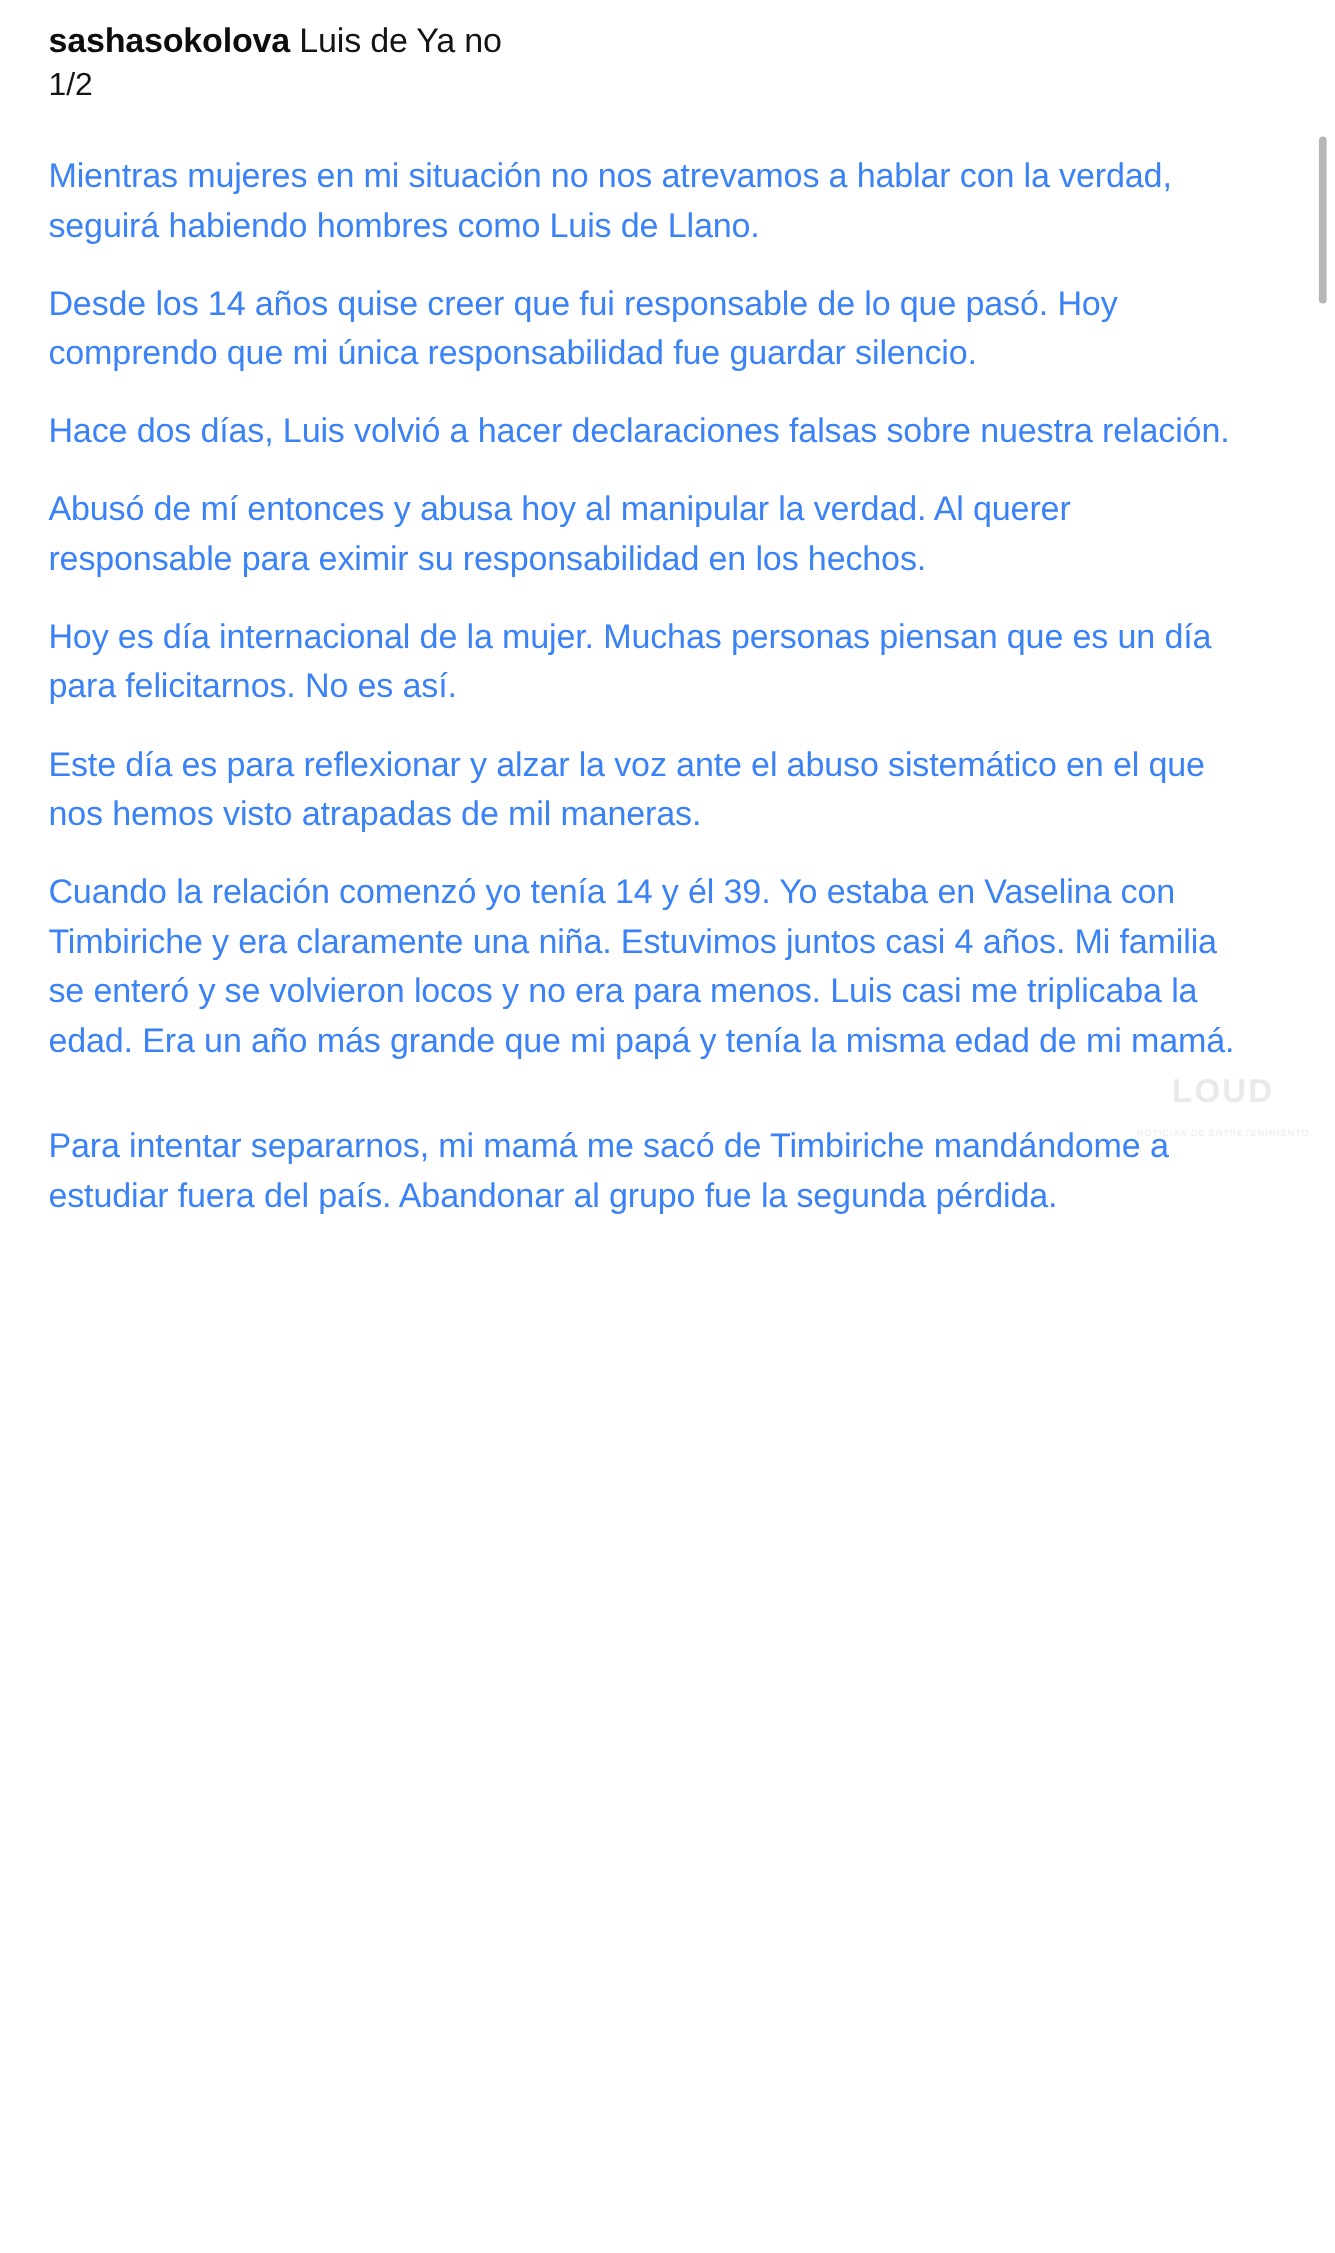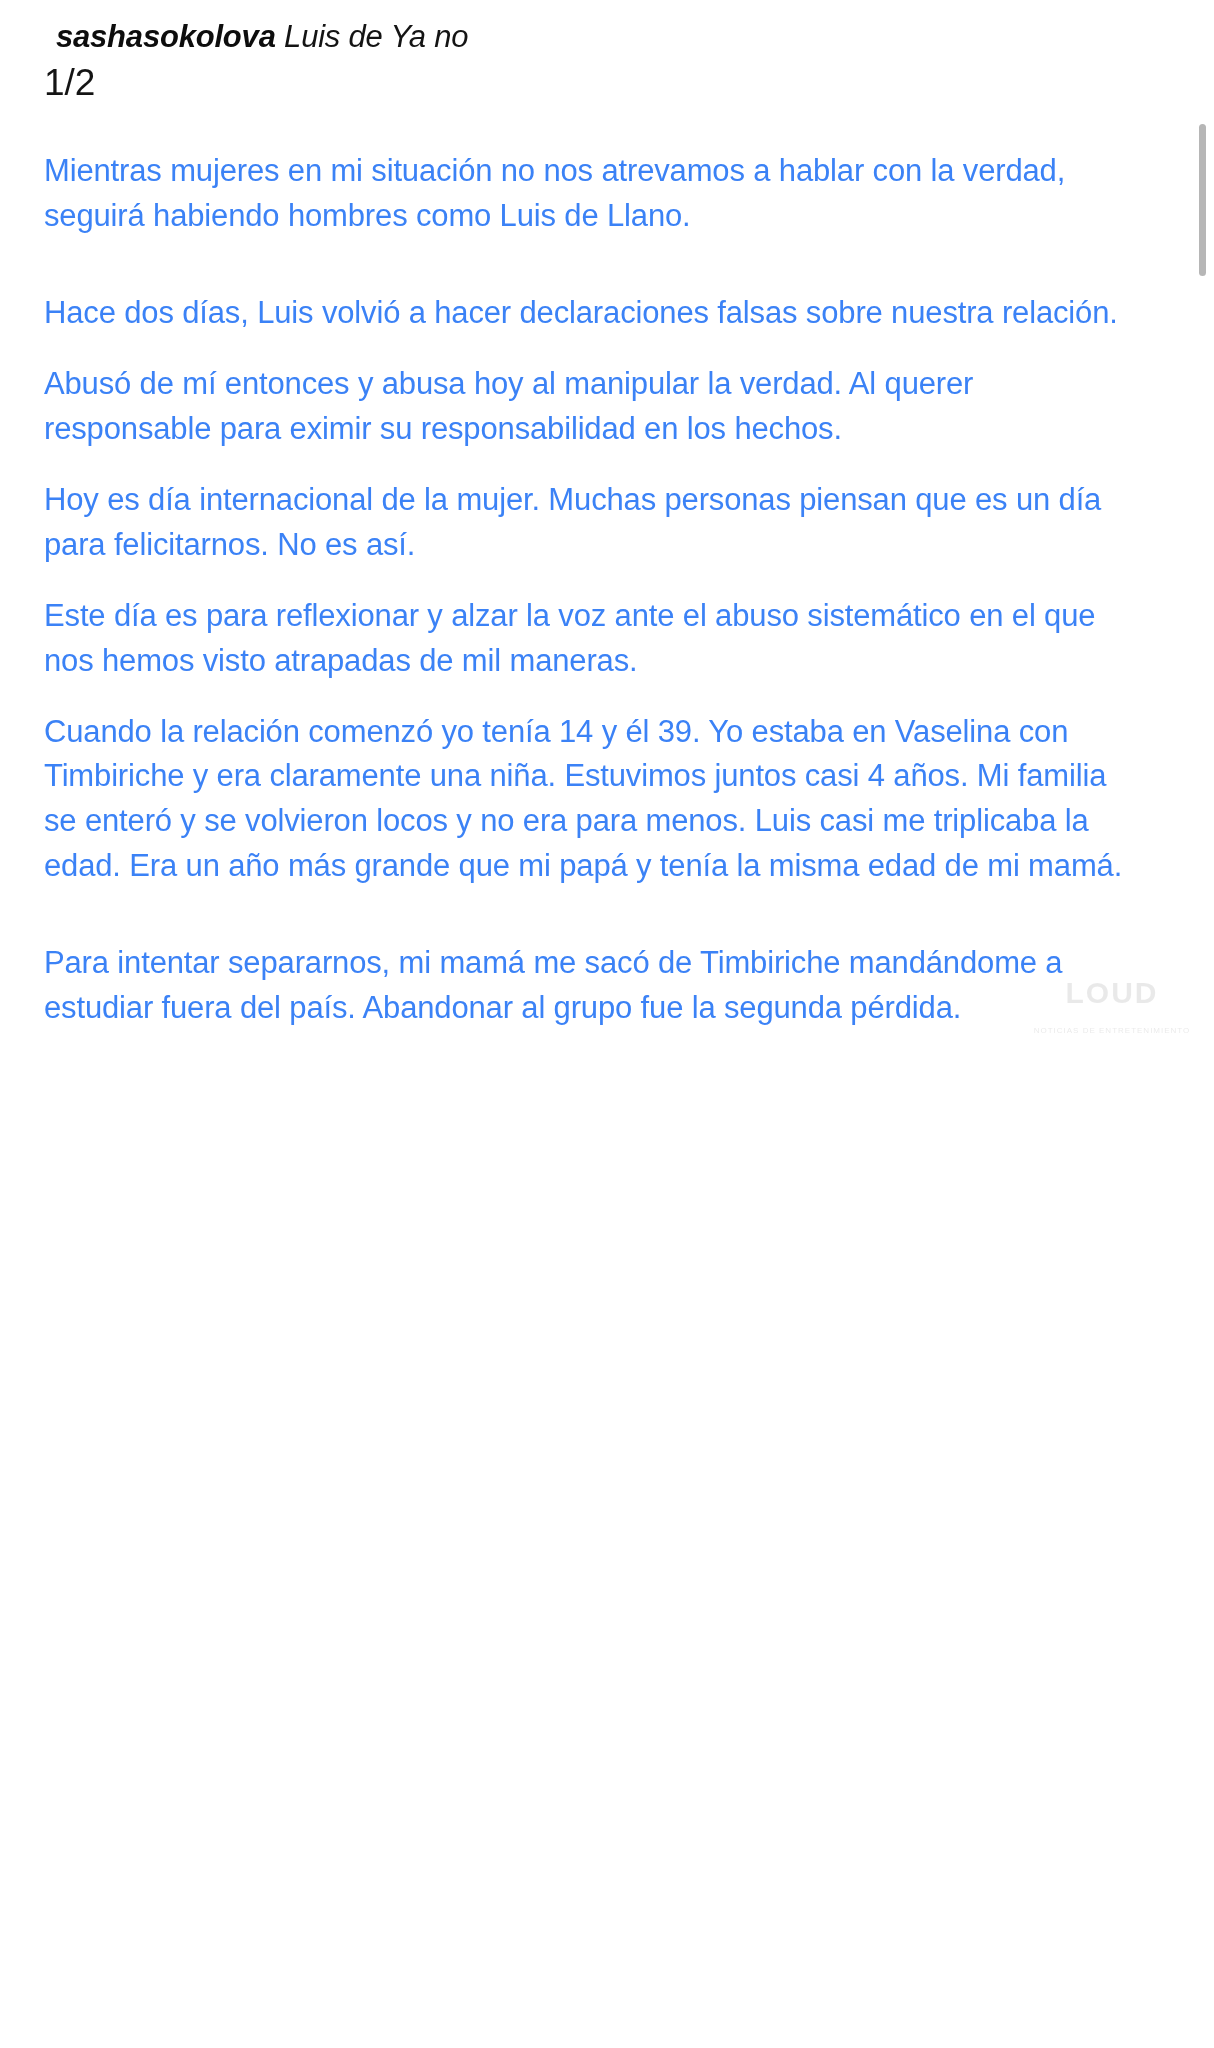--- a/index.html
+++ b/index.html
@@ -26,34 +26,33 @@
   .post-body {
     position: absolute;
     left: 44px;
     top: 16px;
     width: 1090px;
   }
   .header-line {
     font-size: 31px;
     line-height: 1.34;
     letter-spacing: -0.2px;
-    margin: 0 0 0 12px;
+    margin: 0 0 0 0;
     padding: 0;
-    font-style: italic;
   }
   .username {
     font-weight: bold;
     color: #0d0d0d;
   }
   .header-rest {
     font-weight: normal;
     color: #141414;
   }
   .page-counter {
-    font-size: 37px;
+    font-size: 29px;
     line-height: 1.34;
     color: #141414;
     margin: 0;
     padding: 0;
   }
   .paragraph {
     font-size: 31px;
     line-height: 1.45;
     color: #3b82f6;
     margin: 0;
@@ -116,20 +115,21 @@
       <span class="username">sashasokolova</span><span class="header-rest"> Luis de Ya no</span>
     </div>
 
     <div class="page-counter">1/2</div>
 
     <div class="spacer-lg"></div>
 
     <p class="paragraph">Mientras mujeres en mi situación no nos atrevamos a hablar con la verdad, seguirá habiendo hombres como Luis de Llano.</p>
     <div class="spacer-md"></div>
 
+    <p class="paragraph">Desde los 14 años quise creer que fui responsable de lo que pasó. Hoy comprendo que mi única responsabilidad fue guardar silencio.</p>
     <div class="spacer-md"></div>
 
     <p class="paragraph">Hace dos días, Luis volvió a hacer declaraciones falsas sobre nuestra relación.</p>
     <div class="spacer-md"></div>
 
     <p class="paragraph">Abusó de mí entonces y abusa hoy al manipular la verdad. Al querer responsable para eximir su responsabilidad en los hechos.</p>
     <div class="spacer-md"></div>
 
     <p class="paragraph">Hoy es día internacional de la mujer. Muchas personas piensan que es un día para felicitarnos. No es así.</p>
     <div class="spacer-md"></div>

